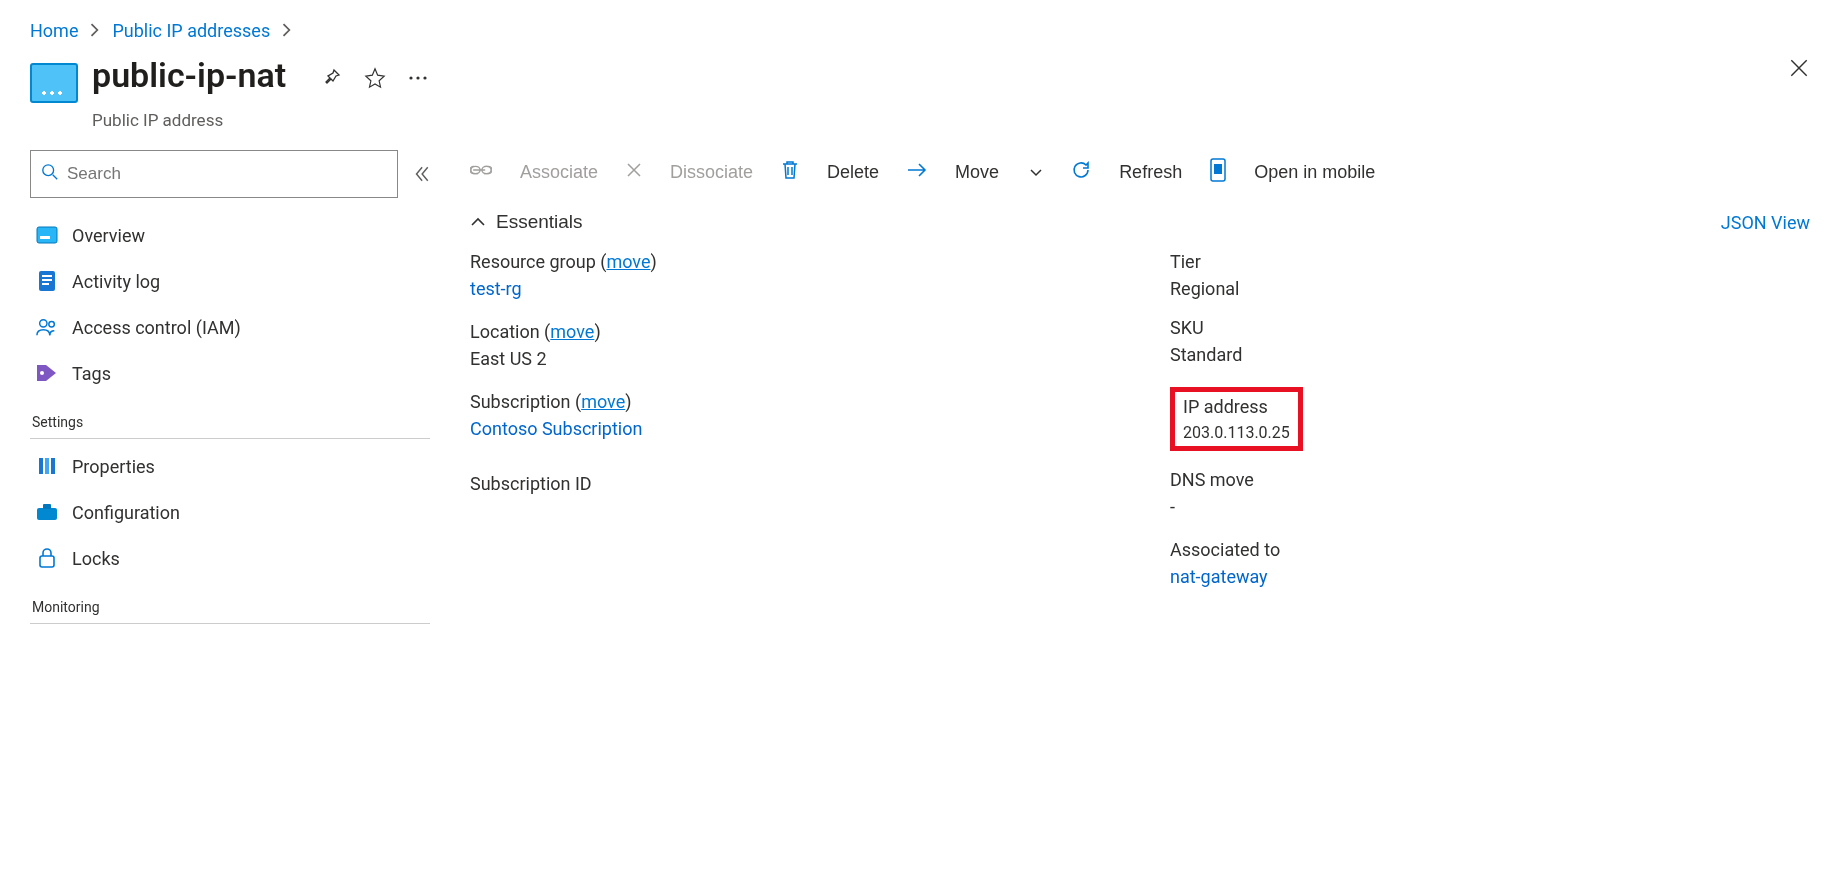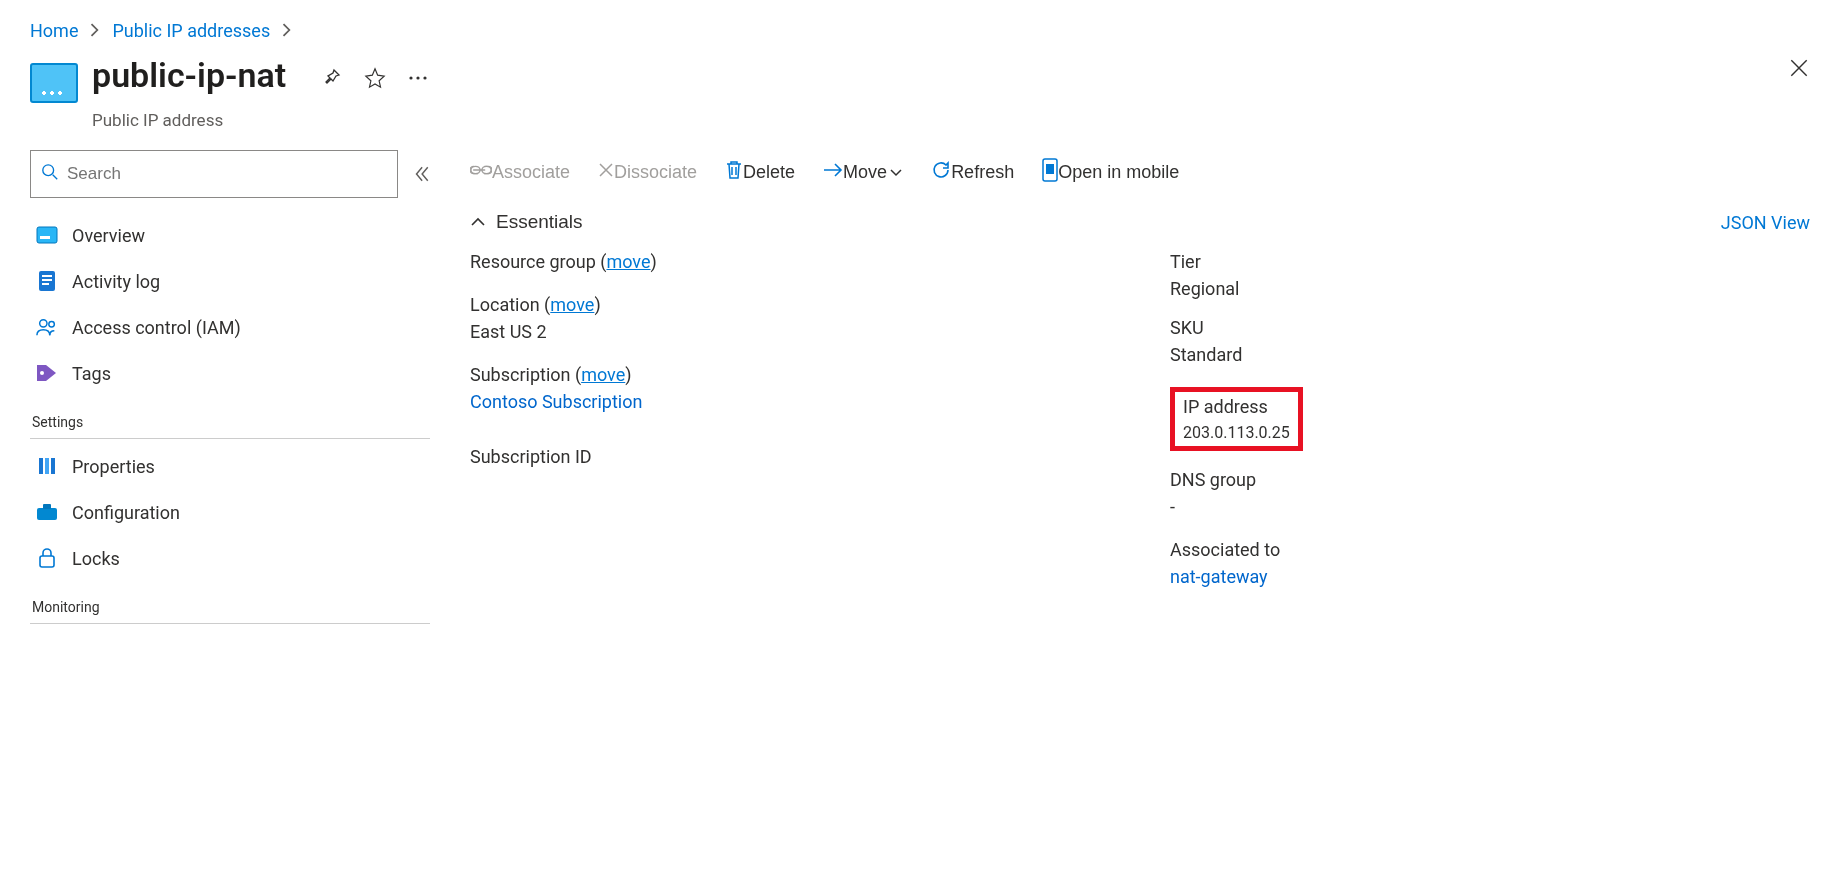--- a/index.html
+++ b/index.html
@@ -144,21 +144,21 @@
   .toolbar {
     display: flex;
     align-items: center;
     gap: 28px;
     padding: 8px 0 24px 0;
     font-size: 18px;
   }
   .tb-btn {
     display: flex;
     align-items: center;
-    gap: 0;
+    gap: 28px;
     background: none;
     border: none;
     cursor: pointer;
     font-size: 18px;
     color: #323130;
   }
   .tb-btn.disabled { color: #a19f9d; cursor: default; }
   .tb-btn svg { flex-shrink: 0; }
   .tb-btn .chev { margin-left: 2px; }
 
@@ -425,20 +425,21 @@
     </div>
 
     <div class="essentials-grid">
 
       <div>
         <div class="field" style="margin-bottom:22px">
           <div class="label">
             <span>Resource group</span>
             (<a href="#" class="move-link">move</a>)
           </div>
+          <div class="value"><a href="#">test-rg</a></div>
         </div>
         <div class="field" style="margin-bottom:22px">
           <div class="label">
             <span>Location</span>
             (<a href="#" class="move-link">move</a>)
           </div>
           <div class="value">East US 2</div>
         </div>
         <div class="field" style="margin-bottom:34px">
           <div class="label">
@@ -461,21 +462,21 @@
           <div class="label">SKU</div>
           <div class="value">Standard</div>
         </div>
         <div class="highlight-box" style="margin-bottom:18px">
           <div class="field">
             <div class="label">IP address</div>
             <div class="value" style="font-size:16px">203.0.113.0.25</div>
           </div>
         </div>
         <div class="field" style="margin-bottom:22px">
-          <div class="label">DNS group</div>
+          <div class="label">DNS move</div>
           <div class="value">-</div>
         </div>
         <div class="field">
           <div class="label">Associated to</div>
           <div class="value"><a href="#">nat-gateway</a></div>
         </div>
       </div>
     </div>
   </main>
 </div>

